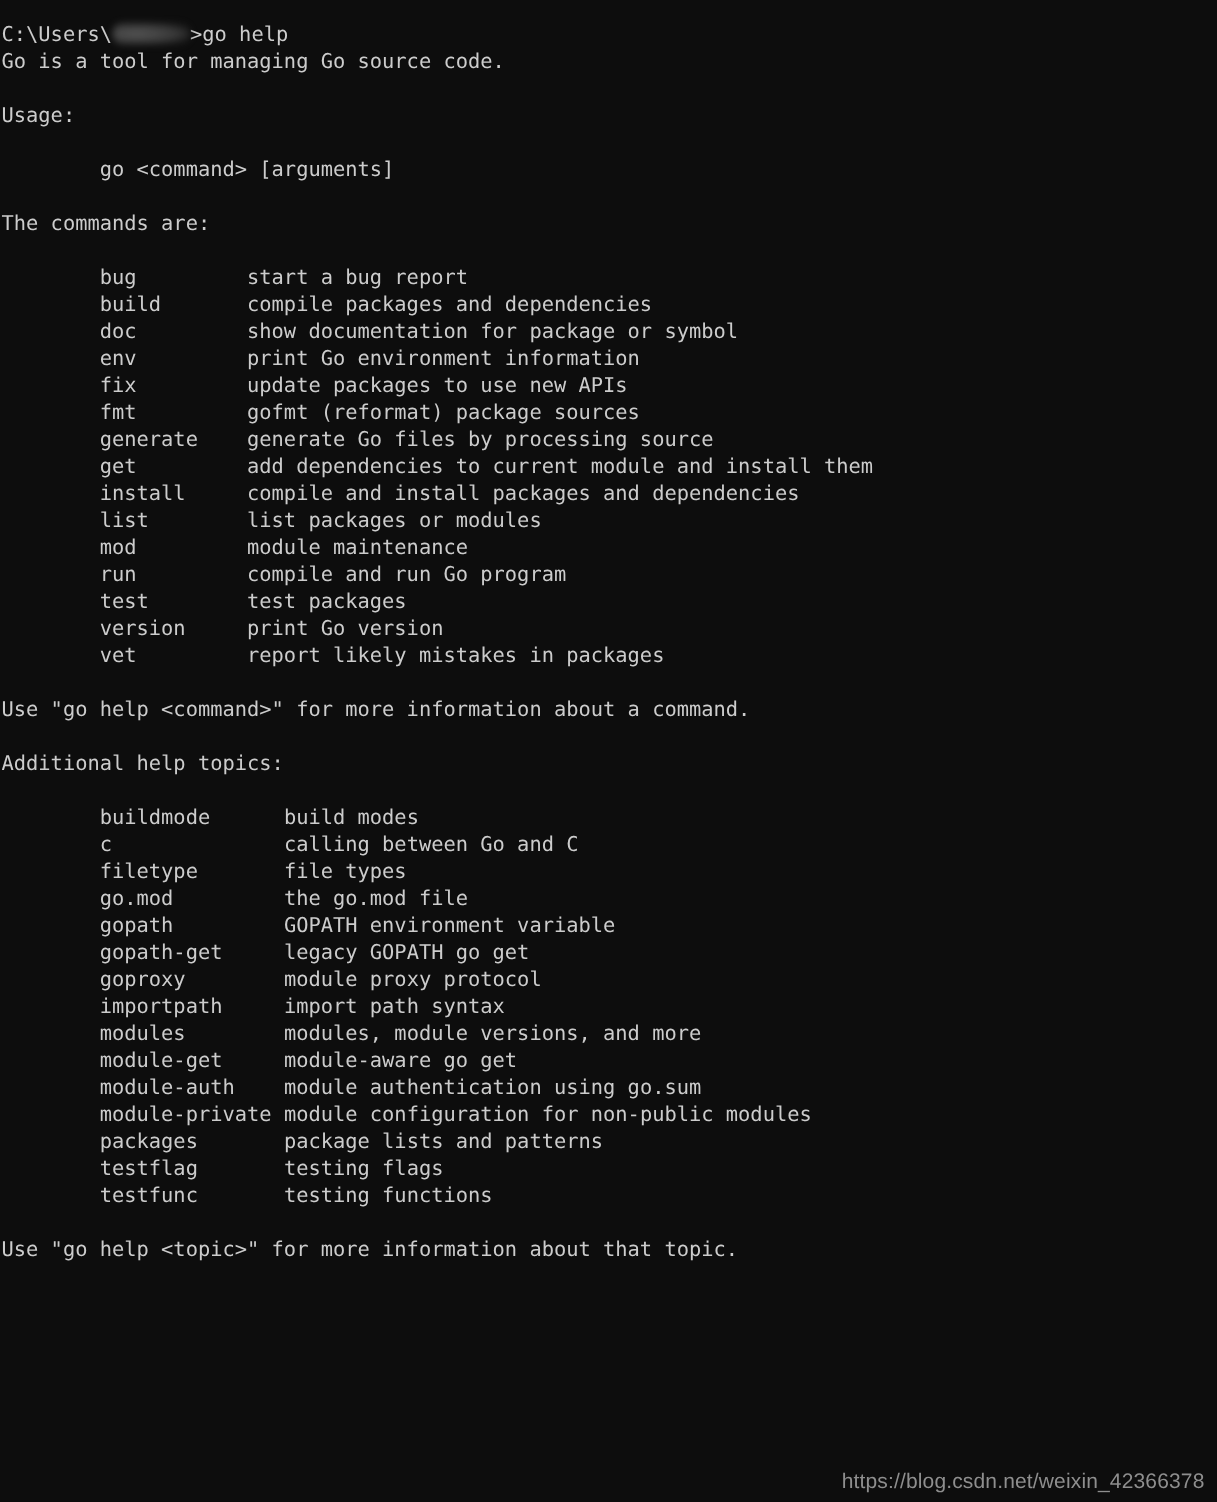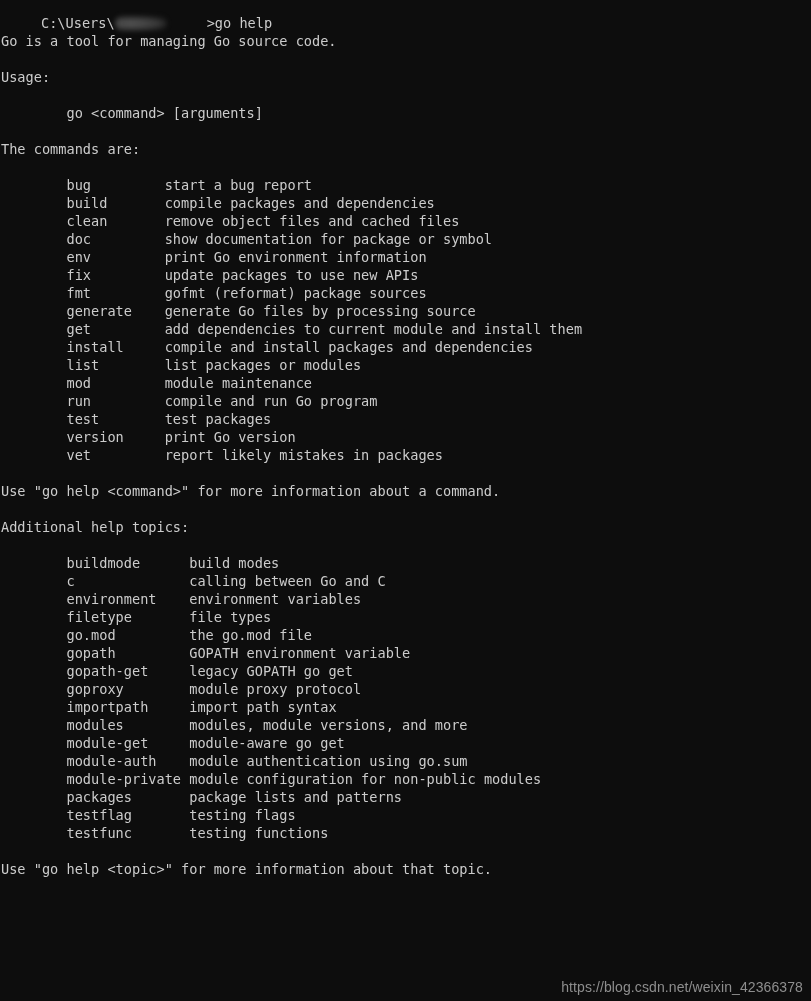--- a/index.html
+++ b/index.html
@@ -32,21 +32,21 @@
     padding-left: 1px;
     letter-spacing: 0px;
   }
   .line.blank { }
   .prompt-line {
     height: 18px;
     white-space: pre;
     padding-left: 1px;
     position: relative;
   }
-  .prompt-path { color: #cccccc; margin-left: 40px; }
+  .prompt-path { color: #cccccc; }
   .prompt-cmd  { color: #cccccc; }
   
   .redacted {
     display: inline-block;
     position: relative;
     vertical-align: baseline;
     width: 52px;
     height: 15px;
     margin: 0 0 -3px 0;
     background: radial-gradient(ellipse at 30% 50%, #5a5a5a 0%, #3a3a3a 55%, rgba(30,30,30,0.55) 80%, rgba(13,13,13,0) 100%);
@@ -85,21 +85,20 @@
     <div class="line">Usage:</div>
     <div class="line blank"> </div>
     <div class="line">        go &lt;command&gt; [arguments]</div>
     <div class="line blank"> </div>
     <div class="line">The commands are:</div>
     <div class="line blank"> </div>
 
     <div id="commands-list">
         <div class="line"><span>        bug         </span><span>start a bug report</span></div>
         <div class="line"><span>        build       </span><span>compile packages and dependencies</span></div>
-        <div class="line"><span>        clean       </span><span>remove object files and cached files</span></div>
         <div class="line"><span>        doc         </span><span>show documentation for package or symbol</span></div>
         <div class="line"><span>        env         </span><span>print Go environment information</span></div>
         <div class="line"><span>        fix         </span><span>update packages to use new APIs</span></div>
         <div class="line"><span>        fmt         </span><span>gofmt (reformat) package sources</span></div>
         <div class="line"><span>        generate    </span><span>generate Go files by processing source</span></div>
         <div class="line"><span>        get         </span><span>add dependencies to current module and install them</span></div>
         <div class="line"><span>        install     </span><span>compile and install packages and dependencies</span></div>
         <div class="line"><span>        list        </span><span>list packages or modules</span></div>
         <div class="line"><span>        mod         </span><span>module maintenance</span></div>
         <div class="line"><span>        run         </span><span>compile and run Go program</span></div>
@@ -110,21 +109,20 @@
 
     <div class="line blank"> </div>
     <div class="line">Use "go help &lt;command&gt;" for more information about a command.</div>
     <div class="line blank"> </div>
     <div class="line">Additional help topics:</div>
     <div class="line blank"> </div>
 
     <div id="topics-list">
         <div class="line"><span>        buildmode      </span><span>build modes</span></div>
         <div class="line"><span>        c              </span><span>calling between Go and C</span></div>
-        <div class="line"><span>        environment    </span><span>environment variables</span></div>
         <div class="line"><span>        filetype       </span><span>file types</span></div>
         <div class="line"><span>        go.mod         </span><span>the go.mod file</span></div>
         <div class="line"><span>        gopath         </span><span>GOPATH environment variable</span></div>
         <div class="line"><span>        gopath-get     </span><span>legacy GOPATH go get</span></div>
         <div class="line"><span>        goproxy        </span><span>module proxy protocol</span></div>
         <div class="line"><span>        importpath     </span><span>import path syntax</span></div>
         <div class="line"><span>        modules        </span><span>modules, module versions, and more</span></div>
         <div class="line"><span>        module-get     </span><span>module-aware go get</span></div>
         <div class="line"><span>        module-auth    </span><span>module authentication using go.sum</span></div>
         <div class="line"><span>        module-private </span><span>module configuration for non-public modules</span></div>

